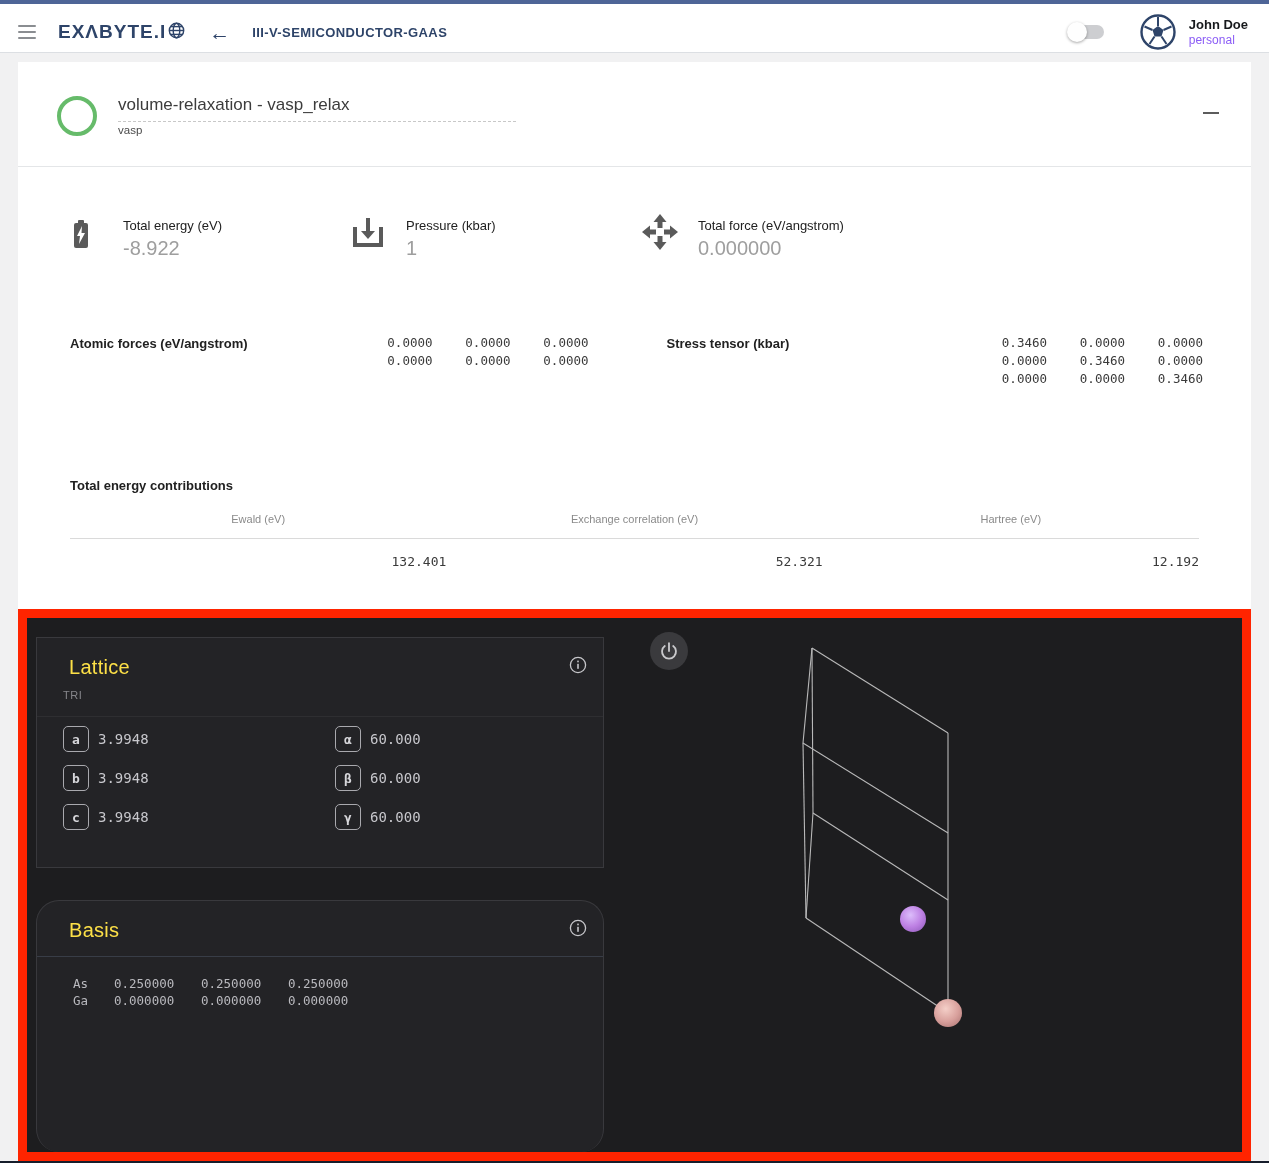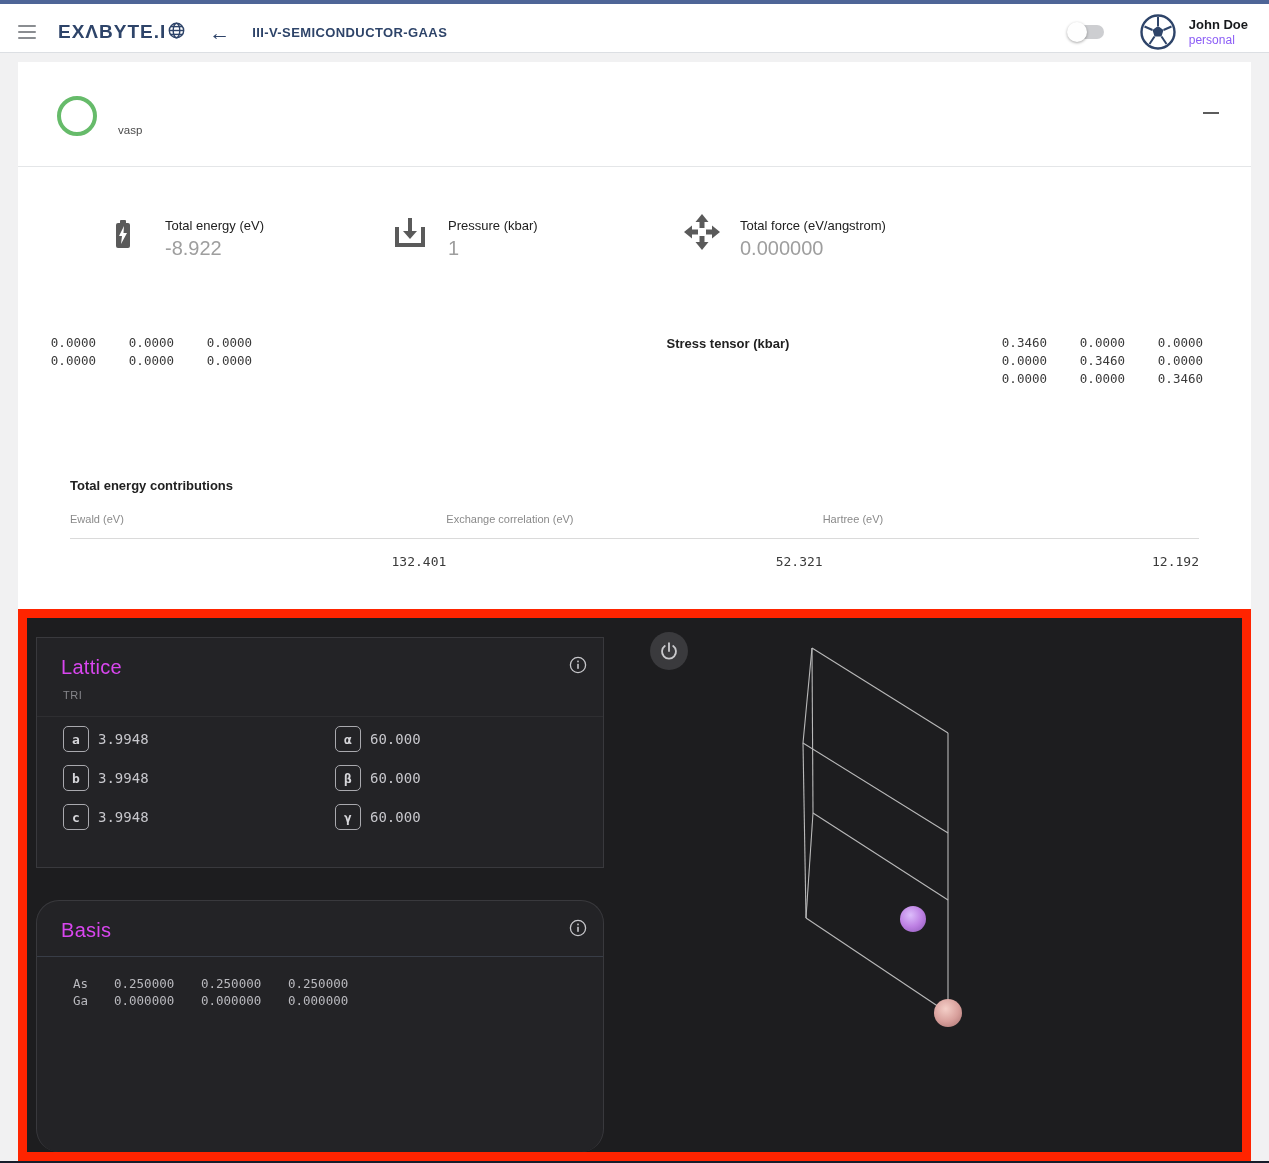--- a/index.html
+++ b/index.html
@@ -29,52 +29,52 @@
   .page-pad { padding:9px 18px 0 18px; }
   .card { background:#fff; height:547px; }
   .job-header { height:105px; border-bottom:1px solid #e4e6e8; position:relative; }
   .job-status { position:absolute; left:39px; top:34px; width:40px; height:40px; border-radius:50%;
                 border:4px solid #66bb6a; }
   .job-title { position:absolute; left:100px; top:33px; font-size:17px; color:#3c3c3c;
                border-bottom:1px dashed #c8c8c8; padding:0 2px 6px 0; width:398px; white-space:nowrap; }
   .job-sub { position:absolute; left:100px; top:62px; font-size:11.5px; color:#4a4a4a; }
   .minimize-btn { position:absolute; right:32px; top:50px; width:16px; border-top:2px solid #5c5c5c; cursor:pointer; }
 
-  .metrics { display:flex; padding:45px 0 0 89px; height:133px; }
+  .metrics { display:flex; padding:45px 0 0 47px; height:133px; }
   .metric { display:flex; }
   .metric.m1 { width:283px; } .metric.m2 { width:292px; }
   .metric-icon { width:40px; height:40px; margin-right:18px; }
   .metric-label { font-size:13px; color:#212121; padding-top:6px; }
   .metric-value { font-size:20px; color:#9e9e9e; margin-top:4px; }
 
   .matrices { display:flex; padding:36px 0 0 0; height:120px; }
   .mat-col { width:50%; display:flex; justify-content:space-between; }
   .mat-col .mat-label { font-size:13px; font-weight:bold; color:#212121; padding-left:52px; }
   .mat-col:last-child .mat-label { padding-left:32px; }
   .mat-grid { text-align:right; padding-right:46px; margin-top:-2px; }
   .mat-col:last-child .mat-grid { padding-right:48px; }
   .mat-row { font-family:"DejaVu Sans Mono", monospace; font-size:12.5px; color:#3a3a3a; line-height:18px; }
   .mat-row span { display:inline-block; width:48px; margin-left:30px; text-align:right; }
 
   .contrib { padding:58px 52px 0 52px; }
   .contrib-title { font-size:13px; font-weight:bold; color:#212121; }
   .contrib-table { margin-top:20px; }
   .contrib-head { display:flex; padding-bottom:13px; border-bottom:1px solid #dadada; }
-  .contrib-head span { flex:1; font-size:11px; color:#8a8a8a; }
+  .contrib-head span { flex:1; text-align:center; font-size:11px; color:#8a8a8a; }
   .contrib-vals { display:flex; padding-top:15px; }
   .contrib-vals span { flex:1; text-align:right; font-family:"DejaVu Sans Mono", monospace; font-size:13px; color:#3a3a3a; }
 
   
   .highlight-box { margin:0 18px; width:1233px; height:552px; border:9px solid #ff2400; background:#1d1d1f; position:relative; }
   .inner { position:absolute; inset:0; }
 
   .dpanel { position:absolute; left:9px; width:568px; background:#232326; border:1px solid #39393d; }
   .lattice-panel { top:19px; height:231px; }
   .basis-panel { top:282px; height:252px; border-bottom:none;border-radius:23px; }
-  .dpanel-title { position:absolute; left:24px; top:18px; font-size:20px; color:#d946ef; letter-spacing:.3px; }
+  .dpanel-title { position:absolute; left:32px; top:18px; font-size:20px; color:#fde047; letter-spacing:.3px; }
   .info-btn { position:absolute; right:16px; top:18px; width:18px; height:18px; cursor:pointer; }
   .lattice-type { position:absolute; left:26px; top:51px; font-size:11px; color:#86868b; letter-spacing:.5px; }
   .lattice-rows { position:absolute; left:0; top:78px; right:0; border-top:1px solid rgba(255,255,255,.05); }
   .lat-row { position:absolute; display:flex; align-items:center; }
   .chip { width:26px; height:26px; border:1px solid #a9a9ae; border-radius:5px; color:#d6d6da;
           font-family:"DejaVu Sans Mono", monospace; font-size:13px; font-weight:bold;
           display:flex; align-items:center; justify-content:center; }
   .lat-val { margin-left:9px; font-family:"DejaVu Sans Mono", monospace; font-size:14px; color:#c7c7cc; }
 
   .basis-divider { position:absolute; left:0; right:0; top:55px; border-top:1px solid #383d47; }
@@ -139,20 +139,21 @@
       <div class="user-role">personal</div>
     </div>
   </div>
 </div>
 
 <div class="page-pad">
   <div class="card">
 
     <div class="job-header">
       <div class="job-status"></div>
+      <div class="job-title">volume-relaxation - vasp_relax</div>
       <div class="job-sub">vasp</div>
       <div class="minimize-btn"></div>
     </div>
 
     <div class="metrics">
       <div class="metric m1">
         <div class="metric-icon">
           <svg width="40" height="40" viewBox="0 0 40 40">
             <rect x="13" y="8" width="6" height="4" rx="1" fill="#5a5a5a"></rect>
             <rect x="9" y="11" width="14" height="25" rx="2" fill="#5a5a5a"></rect>
@@ -188,20 +189,21 @@
         </div>
         <div>
           <div class="metric-label">Total force (eV/angstrom)</div>
           <div class="metric-value">0.000000</div>
         </div>
       </div>
     </div>
 
     <div class="matrices">
       <div class="mat-col">
+        <div class="mat-label">Atomic forces (eV/angstrom)</div>
         <div class="mat-grid">
           <div class="mat-row"><span>0.0000</span><span>0.0000</span><span>0.0000</span></div>
           <div class="mat-row"><span>0.0000</span><span>0.0000</span><span>0.0000</span></div>
         </div>
       </div>
       <div class="mat-col">
         <div class="mat-label">Stress tensor (kbar)</div>
         <div class="mat-grid">
           <div class="mat-row"><span>0.3460</span><span>0.0000</span><span>0.0000</span></div>
           <div class="mat-row"><span>0.0000</span><span>0.3460</span><span>0.0000</span></div>

